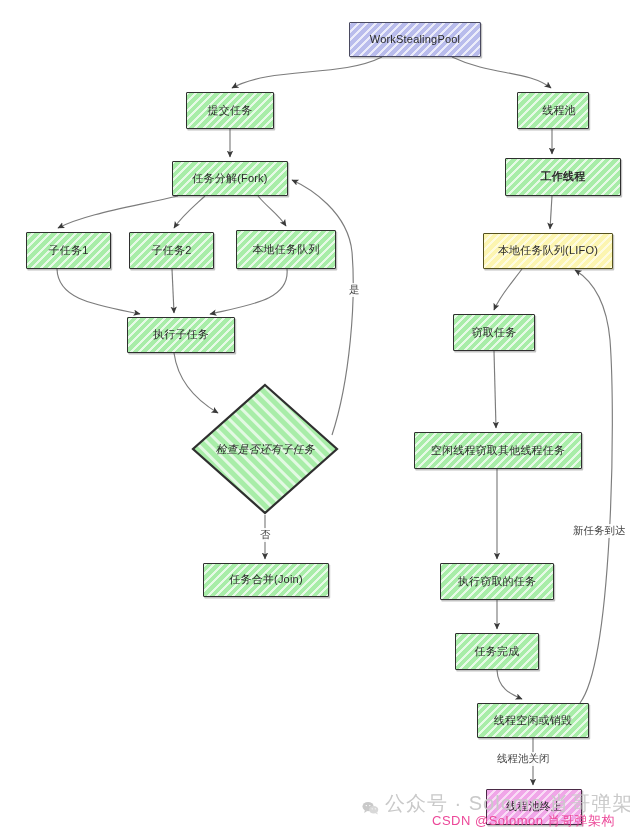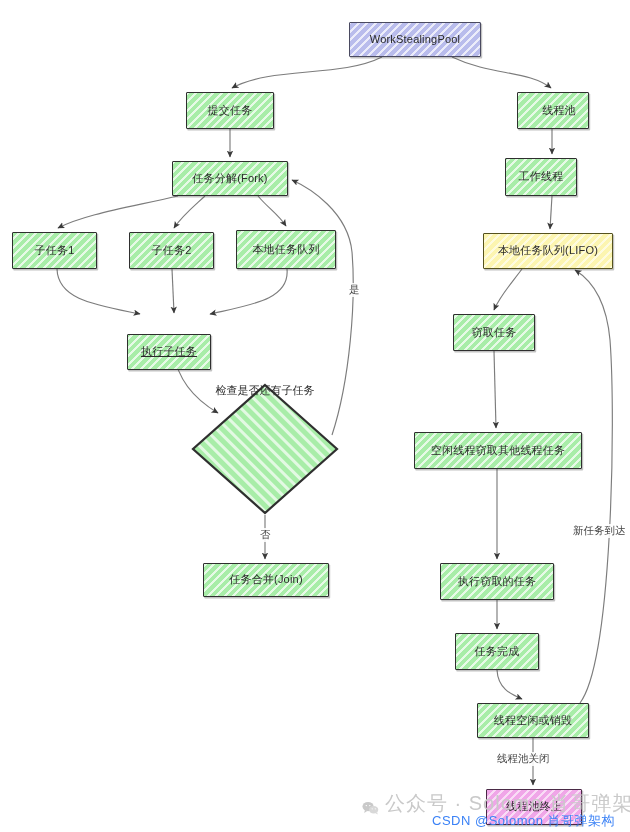--- a/index.html
+++ b/index.html
@@ -80,21 +80,23 @@
         rgba(255,255,255,0) 2px,
         rgba(255,255,255,0) 6px);
     border-color: #4a2a46;
   }
 
   
   .diamond {
     position: absolute;
     z-index: 5;
     display: flex;
+    align-items: center;
     justify-content: center;
+    font-style: italic;
   }
   .diamond .dshape {
     position: absolute;
     left: 0; top: 0;
     width: 100%; height: 100%;
   }
   .diamond .dlabel {
     position: relative;
     z-index: 3;
     font-size: 11px;
@@ -127,21 +129,21 @@
     font-size: 20px;
     letter-spacing: 1px;
     display: flex;
     align-items: center;
     gap: 6px;
   }
   .wm-sub {
     left: 432px;
     top: 812px;
     font-size: 13px;
-    color: #3b82f6;
+    color: #ec4899;
     letter-spacing: .5px;
   }
   .wm-icon {
     width: 17px; height: 14px;
     display: inline-block;
     position: relative;
   }
 </style>
 </head>
 <body>
@@ -207,41 +209,41 @@
 </div>
 
 <div class="node fill-green" style="left:517px;top:92px;width:72px;height:37px;padding-left:12px;">
   <span>线程池</span>
 </div>
 
 <div class="node fill-green" style="left:172px;top:161px;width:116px;height:35px;">
   <span>任务分解(Fork)</span>
 </div>
 
-<div class="node fill-green" style="left:505px;top:158px;width:72px;height:38px;">
+<div class="node fill-green" style="left:505px;top:158px;width:116px;height:38px;font-weight:bold;">
   <span>工作线程</span>
 </div>
 
-<div class="node fill-green" style="left:12px;top:232px;width:85px;height:37px;">
+<div class="node fill-green" style="left:26px;top:232px;width:85px;height:37px;">
   <span>子任务1</span>
 </div>
 
 <div class="node fill-green" style="left:129px;top:232px;width:85px;height:37px;">
   <span>子任务2</span>
 </div>
 
 <div class="node fill-green" style="left:236px;top:230px;width:100px;height:39px;">
   <span>本地任务队列</span>
 </div>
 
 <div class="node fill-yellow" style="left:483px;top:233px;width:130px;height:36px;">
   <span>本地任务队列(LIFO)</span>
 </div>
 
-<div class="node fill-green" style="left:127px;top:334px;width:84px;height:36px;text-decoration:underline;">
+<div class="node fill-green" style="left:127px;top:317px;width:108px;height:36px;">
   <span>执行子任务</span>
 </div>
 
 <div class="node fill-green" style="left:453px;top:314px;width:82px;height:37px;">
   <span>窃取任务</span>
 </div>
 
 <div class="diamond" style="left:191px;top:383px;width:148px;height:132px;">
   <svg class="dshape" viewBox="0 0 148 132" preserveAspectRatio="none">
     <defs>

